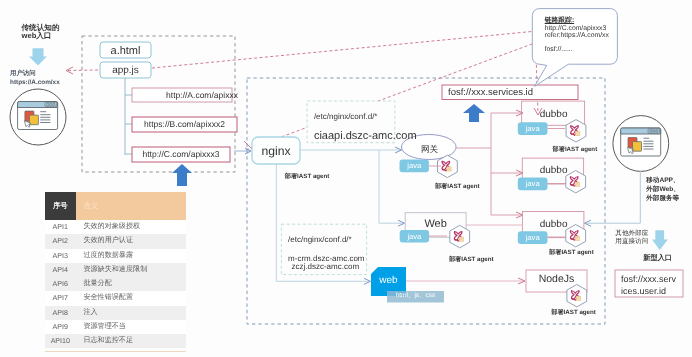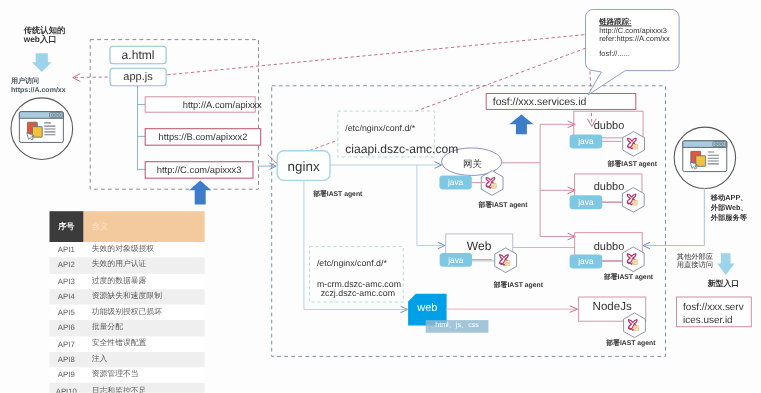--- a/index.html
+++ b/index.html
@@ -207,24 +207,20 @@
         <div style="flex:1;font-size:7.1px;color:#5b5b5b;display:flex;align-items:center;padding-left:7.8px;">失效的用户认证</div>
       </div>
       <div style="display:flex;height:14.28px;background:#ffffff;">
         <div style="width:30.6px;font-size:7.1px;color:#5b5b5b;display:flex;align-items:center;justify-content:center;">API3</div>
         <div style="flex:1;font-size:7.1px;color:#5b5b5b;display:flex;align-items:center;padding-left:7.8px;">过度的数据暴露</div>
       </div>
       <div style="display:flex;height:14.28px;background:#efefef;">
         <div style="width:30.6px;font-size:7.1px;color:#5b5b5b;display:flex;align-items:center;justify-content:center;">API4</div>
         <div style="flex:1;font-size:7.1px;color:#5b5b5b;display:flex;align-items:center;padding-left:7.8px;">资源缺失和速度限制</div>
       </div>
-      <div style="display:flex;height:14.28px;background:#ffffff;">
-        <div style="width:30.6px;font-size:7.1px;color:#5b5b5b;display:flex;align-items:center;justify-content:center;">API5</div>
-        <div style="flex:1;font-size:7.1px;color:#5b5b5b;display:flex;align-items:center;padding-left:7.8px;">功能级别授权已损坏</div>
-      </div>
       <div style="display:flex;height:14.28px;background:#efefef;">
         <div style="width:30.6px;font-size:7.1px;color:#5b5b5b;display:flex;align-items:center;justify-content:center;">API6</div>
         <div style="flex:1;font-size:7.1px;color:#5b5b5b;display:flex;align-items:center;padding-left:7.8px;">批量分配</div>
       </div>
       <div style="display:flex;height:14.28px;background:#ffffff;">
         <div style="width:30.6px;font-size:7.1px;color:#5b5b5b;display:flex;align-items:center;justify-content:center;">API7</div>
         <div style="flex:1;font-size:7.1px;color:#5b5b5b;display:flex;align-items:center;padding-left:7.8px;">安全性错误配置</div>
       </div>
       <div style="display:flex;height:14.28px;background:#efefef;">
         <div style="width:30.6px;font-size:7.1px;color:#5b5b5b;display:flex;align-items:center;justify-content:center;">API8</div>

